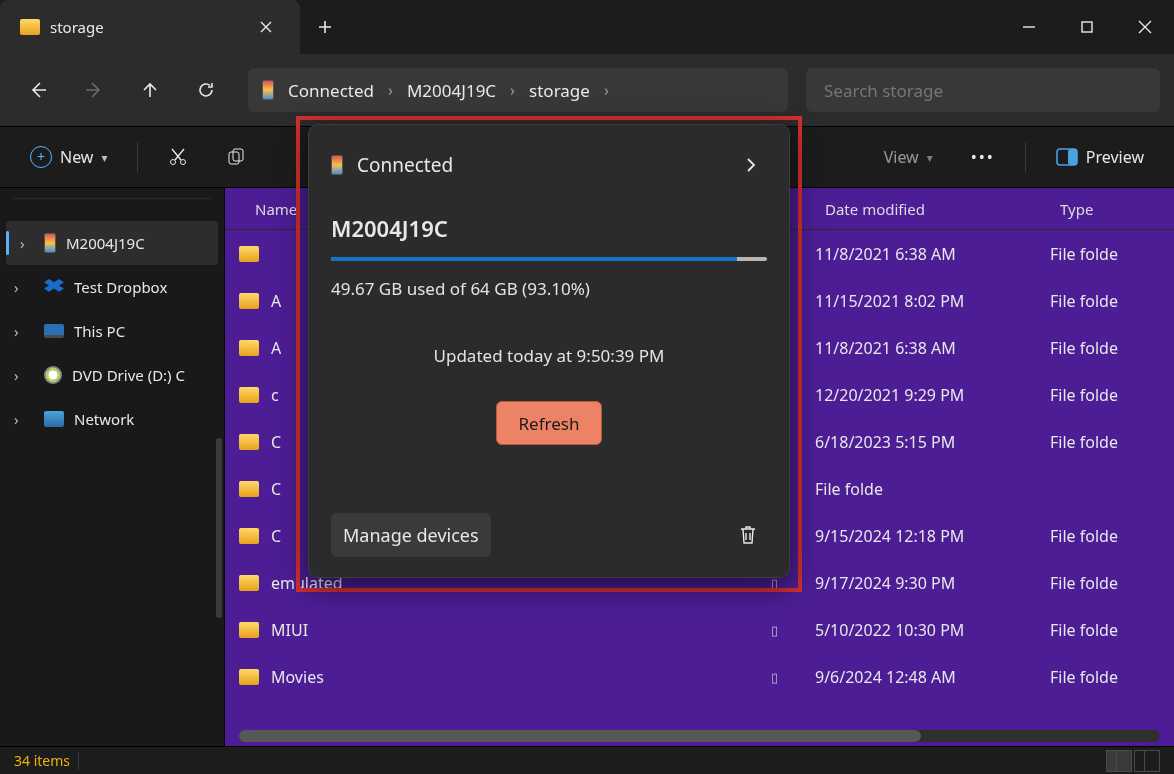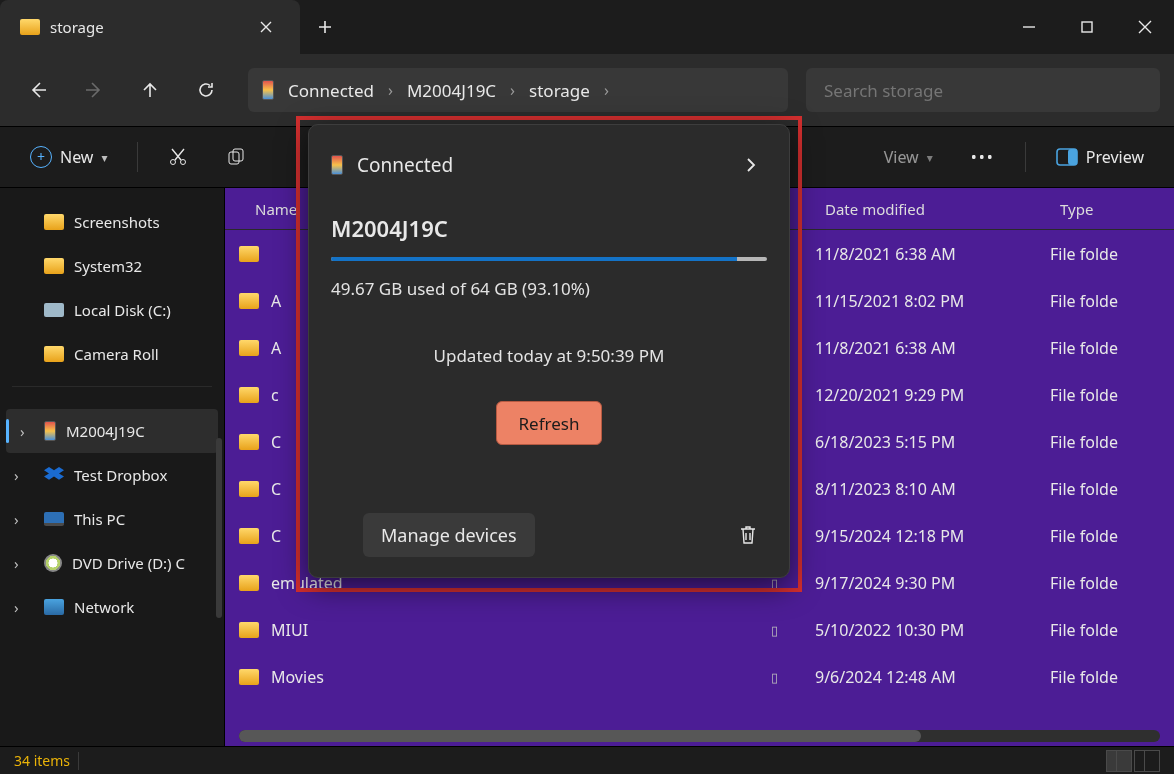--- a/index.html
+++ b/index.html
@@ -77,21 +77,21 @@
   .popup-header { display:flex; align-items:center; gap:14px; height:40px; }
   .popup-title { font-size:19px; }
   .popup-header .chev { margin-left:auto; width:32px; height:32px; display:flex;align-items:center;justify-content:center; cursor:pointer; }
   .popup-device { font-size:22px; font-weight:600; margin-top:28px; }
   .progress { margin-top:14px; height:4px; background:#b6b6b6; border-radius:2px; overflow:hidden; }
   .progress-bar { height:100%; background:#1473c7; }
   .popup-usage { margin-top:16px; font-size:17px; color:#e3e3e3; }
   .popup-updated { margin-top:44px; text-align:center; font-size:17px; color:#e3e3e3; }
   .refresh-btn { margin:34px auto 0; width:106px; height:44px; background:#ed8265; border-radius:6px; color:#1b1b1b; font-size:17px; display:flex;align-items:center;justify-content:center; cursor:pointer; border:1px solid #b65a42;}
   .popup-footer { margin-top:auto; display:flex; align-items:center; }
-  .manage-btn { height:44px; padding:0 18px; background:#3a3a3a; border-radius:6px; font-size:18px; display:flex;align-items:center; cursor:pointer;margin-left:32px;}
+  .manage-btn { height:44px; padding:0 12px; background:#3a3a3a; border-radius:6px; font-size:18px; display:flex;align-items:center; cursor:pointer;}
   .trash-btn { margin-left:auto; width:38px; height:38px; display:flex;align-items:center;justify-content:center; cursor:pointer;}
 
   
   .statusbar { height:28px; background:#1c1c1c; border-top:1px solid #000; display:flex; align-items:center; padding:0 14px; font-size:14px; color:#eab308;}
   .status-spacer { flex:1; }
   .layout-btn { width:26px; height:22px; border:1px solid #4a4a4a; margin-left:2px; display:flex; }
   .layout-btn.active { background:#3a3a3a; }
   .layout-btn .a { width:40%; border-right:1px solid #4a4a4a; }
   .status-sep { width:1px; height:18px; background:#3a3a3a; margin:0 8px; }
 
@@ -203,38 +203,20 @@
     <svg width="22" height="18" viewBox="0 0 22 18">
         <rect x="1" y="1" width="20" height="16" rx="3" fill="none" stroke="#4aa3df" stroke-width="1.6"></rect>
         <rect x="12" y="1" width="9" height="16" rx="3" fill="#4aa3df"></rect>
       </svg>
     <span>Preview</span>
   </div>
 </div>
 
 <div class="content">
   <div class="sidebar" style="position:relative;">
-    <div class="side-group" id="side-top">
-        <div class="side-item">
-          <span class="folder-ico"></span>
-          <span>Screenshots</span>
-        </div>
-        <div class="side-item">
-          <span class="folder-ico"></span>
-          <span>System32</span>
-        </div>
-        <div class="side-item">
-          <span class="disk-ico"></span>
-          <span>Local Disk (C:)</span>
-        </div>
-        <div class="side-item">
-          <span class="folder-ico"></span>
-          <span>Camera Roll</span>
-        </div>
-      </div>
     <div class="side-sep"></div>
     <div class="side-group" id="side-tree">
         <div class="side-item selected">
           <span class="tw">›</span>
           <span class="phone-ico"></span>
           <span>M2004J19C</span>
         </div>
         <div class="side-item">
           <span class="tw">›</span>
           <span class="dbx-ico"></span>
@@ -310,21 +292,20 @@
           </div>
           <div class="cdate">6/18/2023 5:15 PM</div>
           <div class="ctype">File folde</div>
         </div>
         <div class="row">
           <div class="cname">
             <span class="folder-ico"></span>
             <span>C</span>
             <span class="dev-icon" style="margin-left: auto; margin-right: 30px;">▯</span>
           </div>
-          <div class="cdate">8/11/2023 8:10 AM</div>
           <div class="ctype">File folde</div>
         </div>
         <div class="row">
           <div class="cname">
             <span class="folder-ico"></span>
             <span>C</span>
             <span class="dev-icon" style="margin-left: auto; margin-right: 30px;">▯</span>
           </div>
           <div class="cdate">9/15/2024 12:18 PM</div>
           <div class="ctype">File folde</div>

